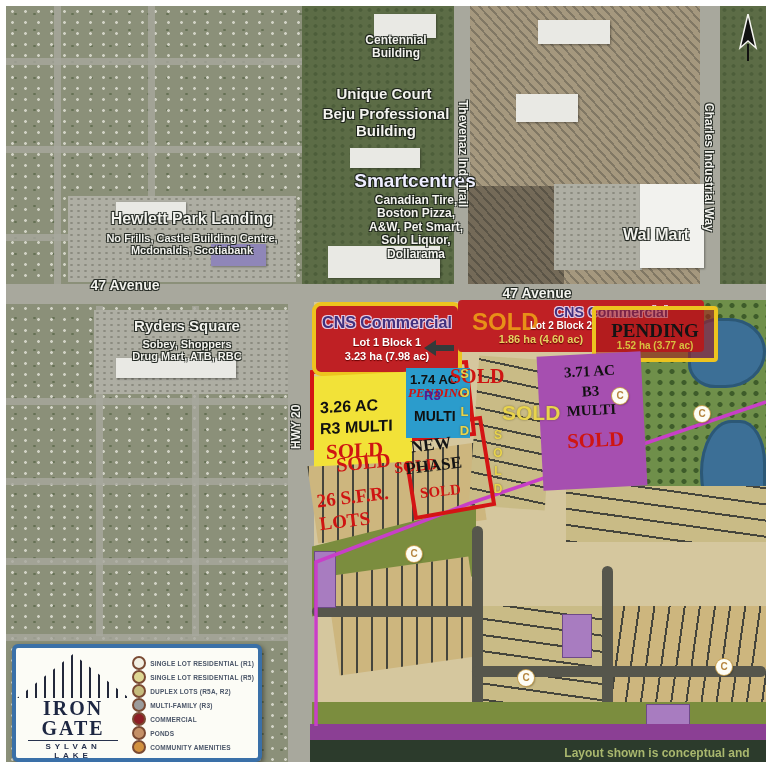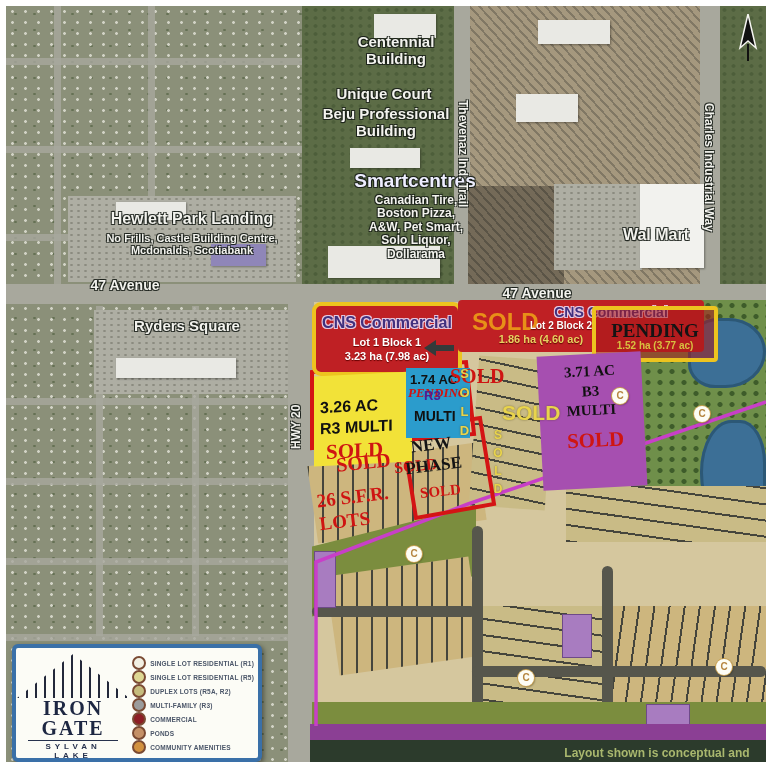--- a/index.html
+++ b/index.html
@@ -181,35 +181,37 @@
   <div class="sold" style="left:312px;top:480px;font-size:19px;white-space:pre-line;transform:rotate(-7deg);line-height:1.2;">26 S.F.R.
 LOTS</div>
 
   <div class="amen" style="left:606px;top:382px;">C</div>
   <div class="amen" style="left:688px;top:400px;">C</div>
   <div class="amen" style="left:400px;top:540px;">C</div>
   <div class="amen" style="left:512px;top:664px;">C</div>
   <div class="amen" style="left:710px;top:653px;">C</div>
 
 
-  <div class="lbl" style="left:330px;top:28px;width:120px;font-size:15px;">Centennial
+  <div class="lbl" style="left:330px;top:28px;width:120px;font-size:12px;">Centennial
 Building</div>
   <div class="lbl" style="left:318px;top:80px;width:120px;font-size:15px;">Unique Court</div>
   <div class="lbl" style="left:300px;top:100px;width:160px;font-size:15px;">Beju Professional
 Building</div>
   <div class="lbl" style="left:326px;top:164px;width:166px;font-size:19px;color:#eef;">Smartcentres</div>
   <div class="lbl" style="left:340px;top:188px;width:140px;font-size:12px;">Canadian Tire,
 Boston Pizza,
 A&amp;W, Pet Smart,
 Solo Liquor,
 Dollarama</div>
   <div class="lbl" style="left:96px;top:204px;width:180px;font-size:16px;">Hewlett Park Landing</div>
   <div class="lbl" style="left:66px;top:226px;width:240px;font-size:11px;">No Frills, Castle Building Centre,
 Mcdonalds, Scotiabank</div>
   <div class="lbl" style="left:116px;top:312px;width:130px;font-size:15px;">Ryders Square</div>
+  <div class="lbl" style="left:106px;top:332px;width:150px;font-size:11px;">Sobey, Shoppers
+Drug Mart, ATB, RBC</div>
   <div class="lbl" style="left:600px;top:220px;width:100px;font-size:16px;">Wal Mart</div>
   <div class="lbl" style="left:74px;top:272px;width:90px;font-size:14px;">47 Avenue</div>
   <div class="lbl" style="left:486px;top:280px;width:90px;font-size:14px;">47 Avenue</div>
   <div class="lbl vlbl" style="left:450px;top:78px;height:140px;font-size:12px;">Thevenaz Ind. Trail</div>
   <div class="lbl vlbl" style="left:696px;top:66px;height:190px;font-size:12px;">Charles Industrial Way</div>
   <div class="lbl vlbl" style="left:284px;top:386px;height:70px;font-size:12px;transform:rotate(180deg);">HWY 20</div>
 
   <svg class="z" style="left:728px;top:8px;width:28px;height:48px;" viewBox="0 0 28 48">
     <polygon points="14,0 22,34 14,27 6,34" fill="#111" stroke="#f5f5f0" stroke-width="1.5"></polygon>
     <line x1="14" y1="30" x2="14" y2="47" stroke="#111" stroke-width="2"></line>

